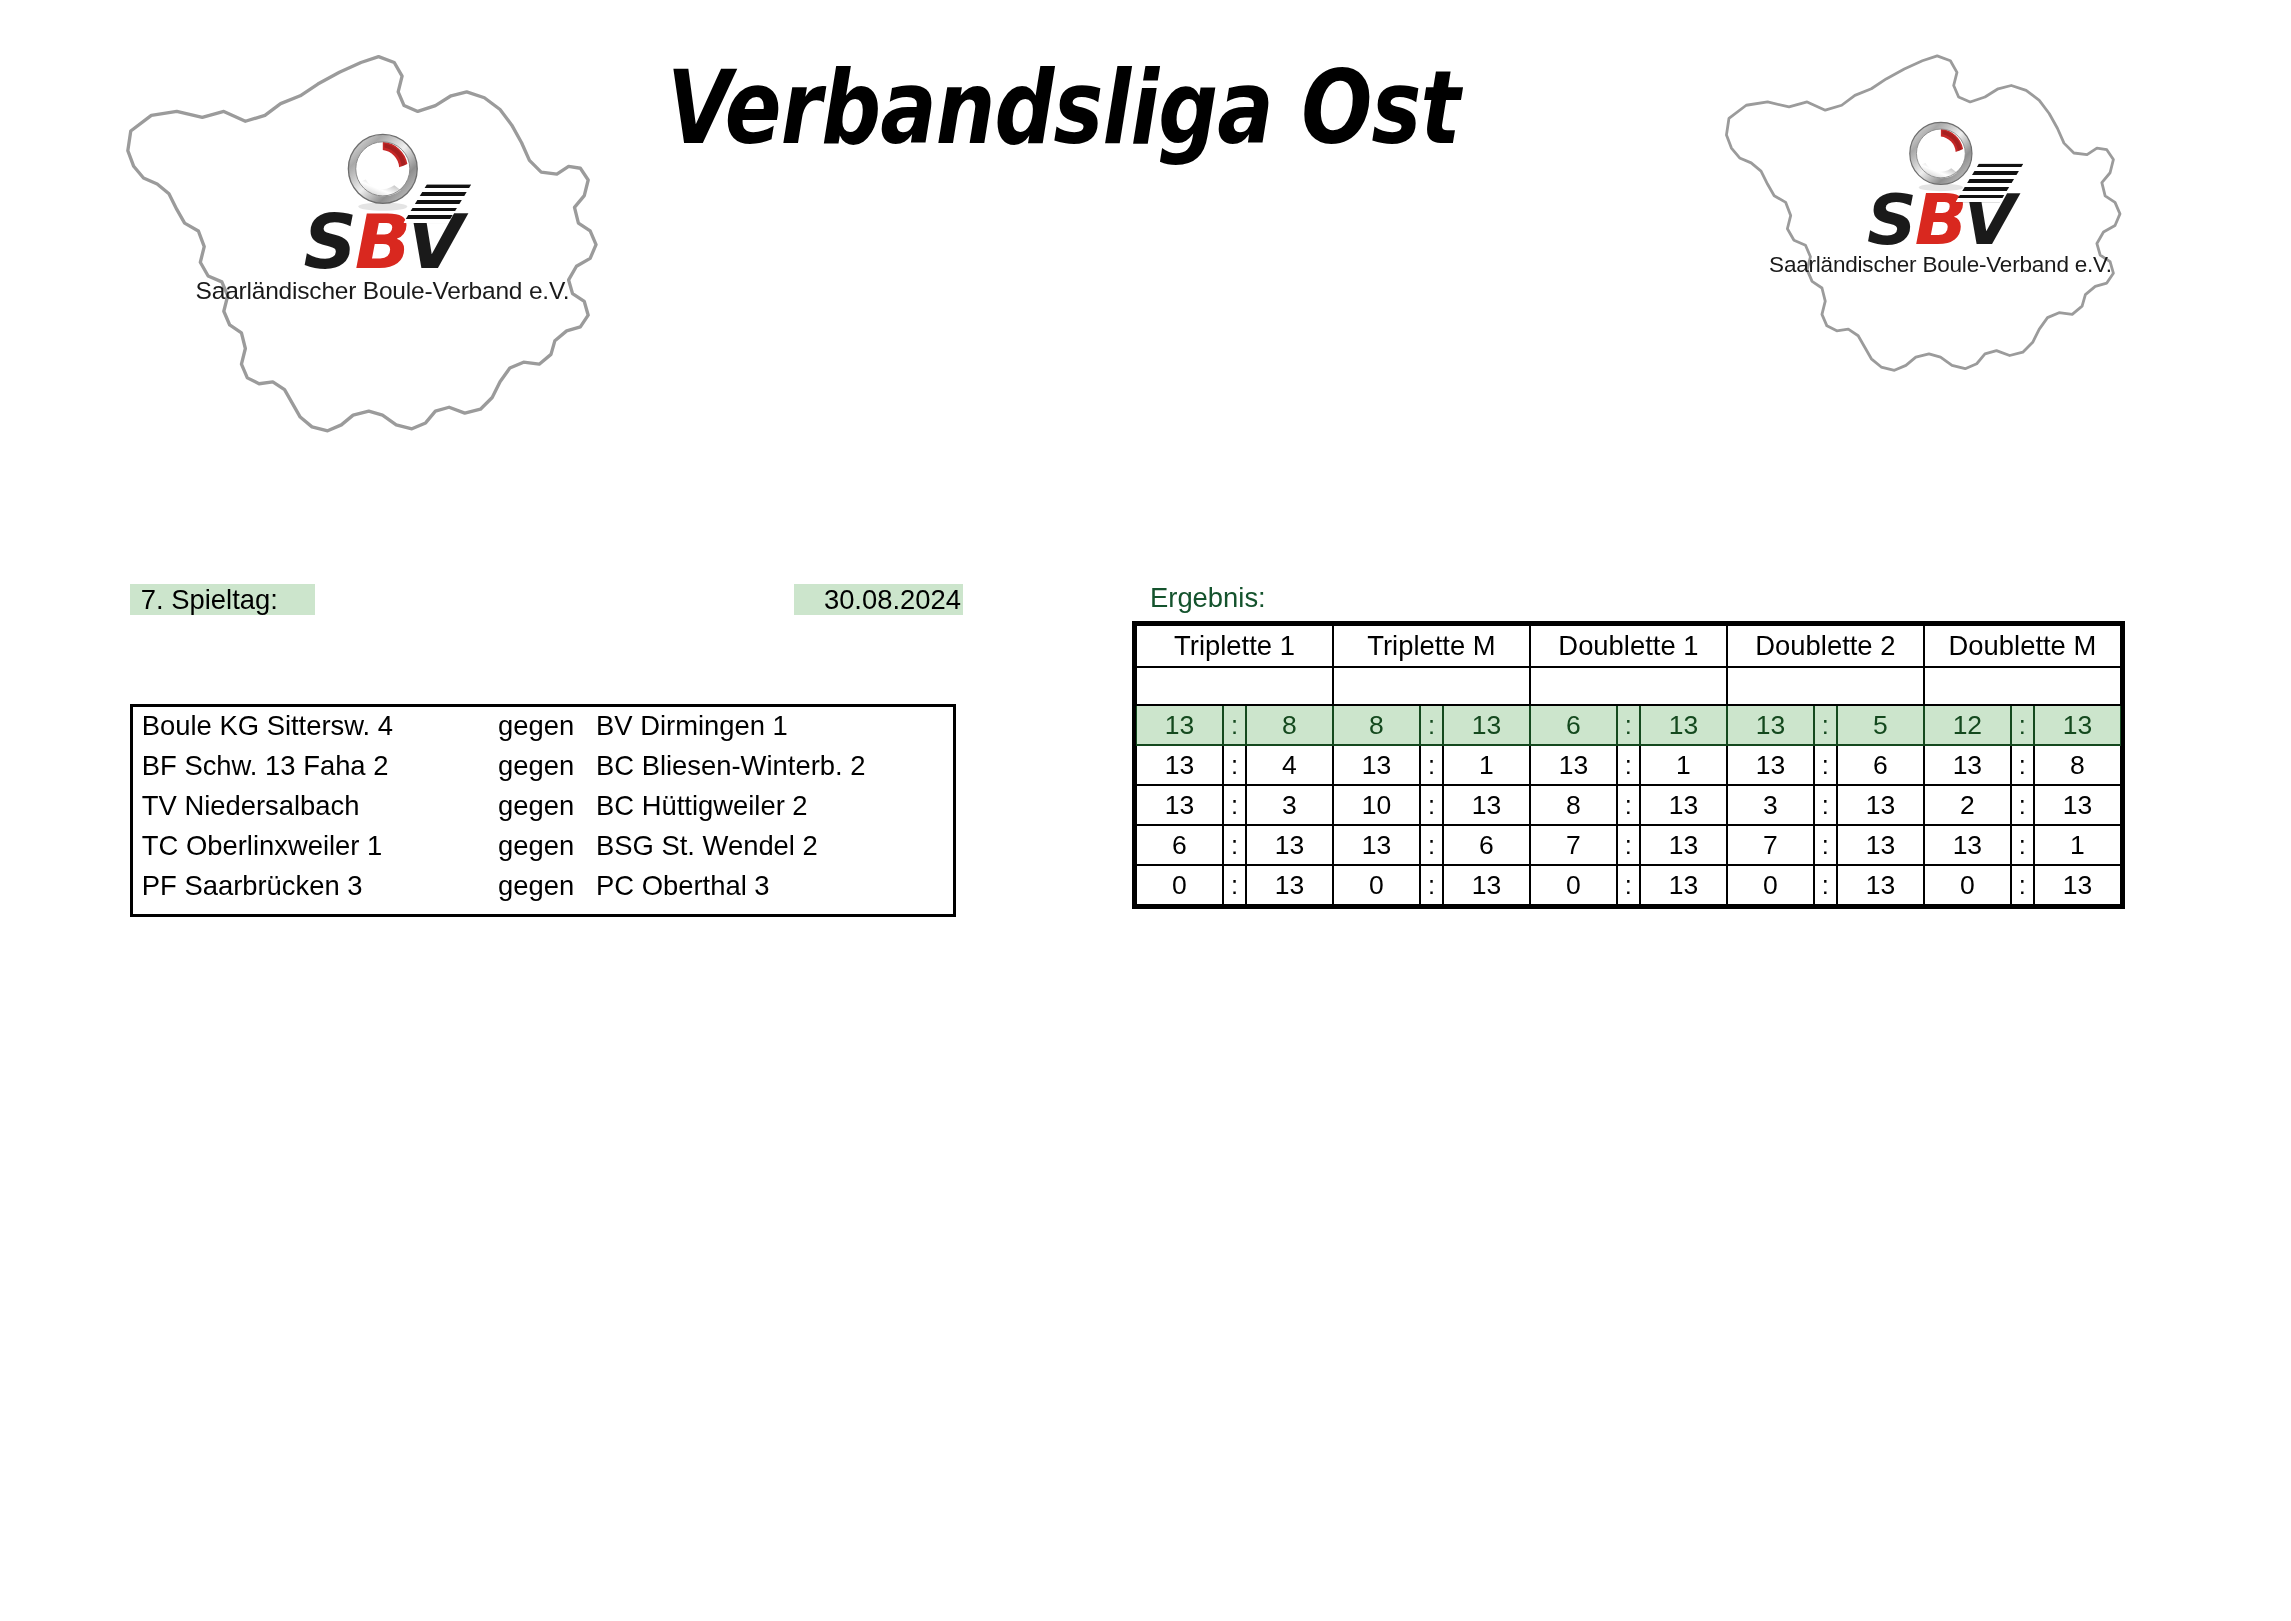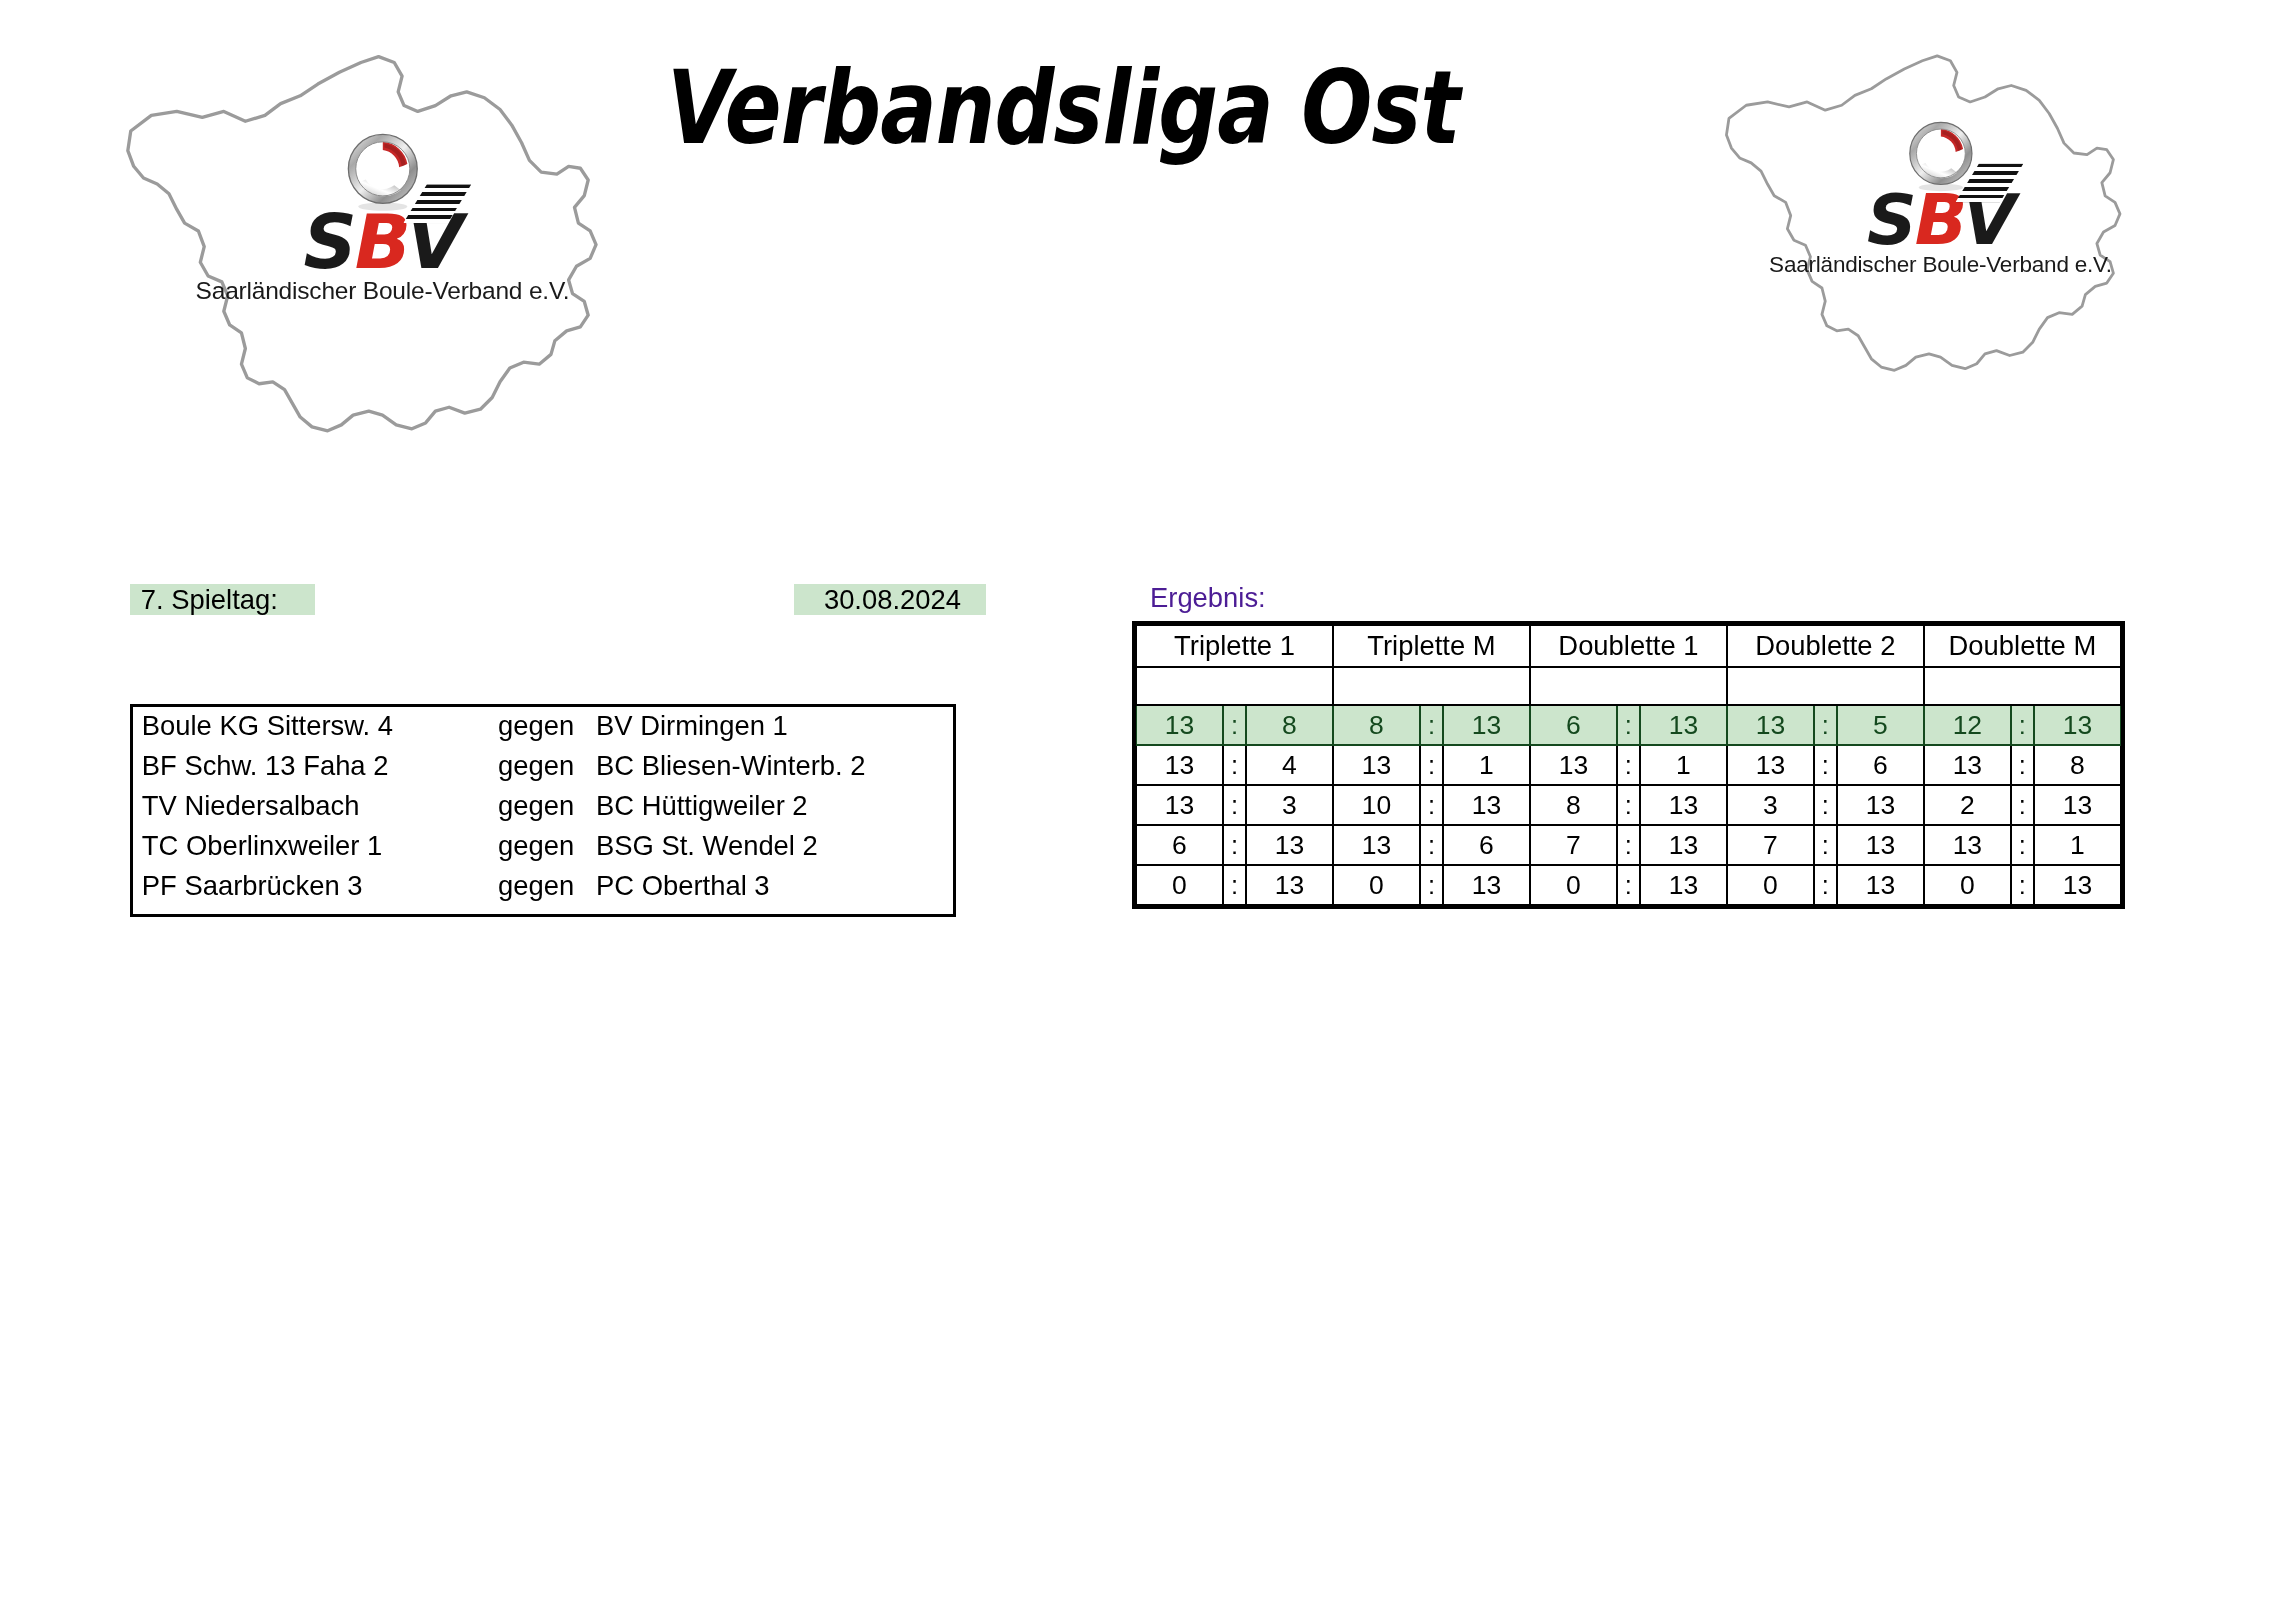--- a/index.html
+++ b/index.html
@@ -123,21 +123,21 @@
     left: 130px;
     top: 584px;
     width: 174px;
     padding-left: 10.8px;
   }
   #date-chip {
     left: 794px;
     top: 584px;
     width: 167px;
     justify-content: flex-end;
-    padding-right: 25px;
+    padding-right: 2px;
   }
 
   
   #match-list {
     position: absolute;
     left: 130px;
     top: 704px;
     width: 826px;
     border: 3.9px solid #000000;
     box-sizing: border-box;
@@ -156,21 +156,21 @@
   .match-home  { width: 365px; padding-left: 8.8px; box-sizing: border-box; }
   .match-vs    { width: 98px; }
   .match-away  { flex: 1; }
 
   
   #ergebnis-label {
     position: absolute;
     left: 1150px;
     top: 582px;
     font-size: 27.4px;
-    color: #4c1d95;
+    color: #14532d;
   }
   #results-table {
     position: absolute;
     left: 1135px;
     top: 624px;
     width: 987px;
     border-collapse: collapse;
     table-layout: fixed;
     background: #14532d;
   }

